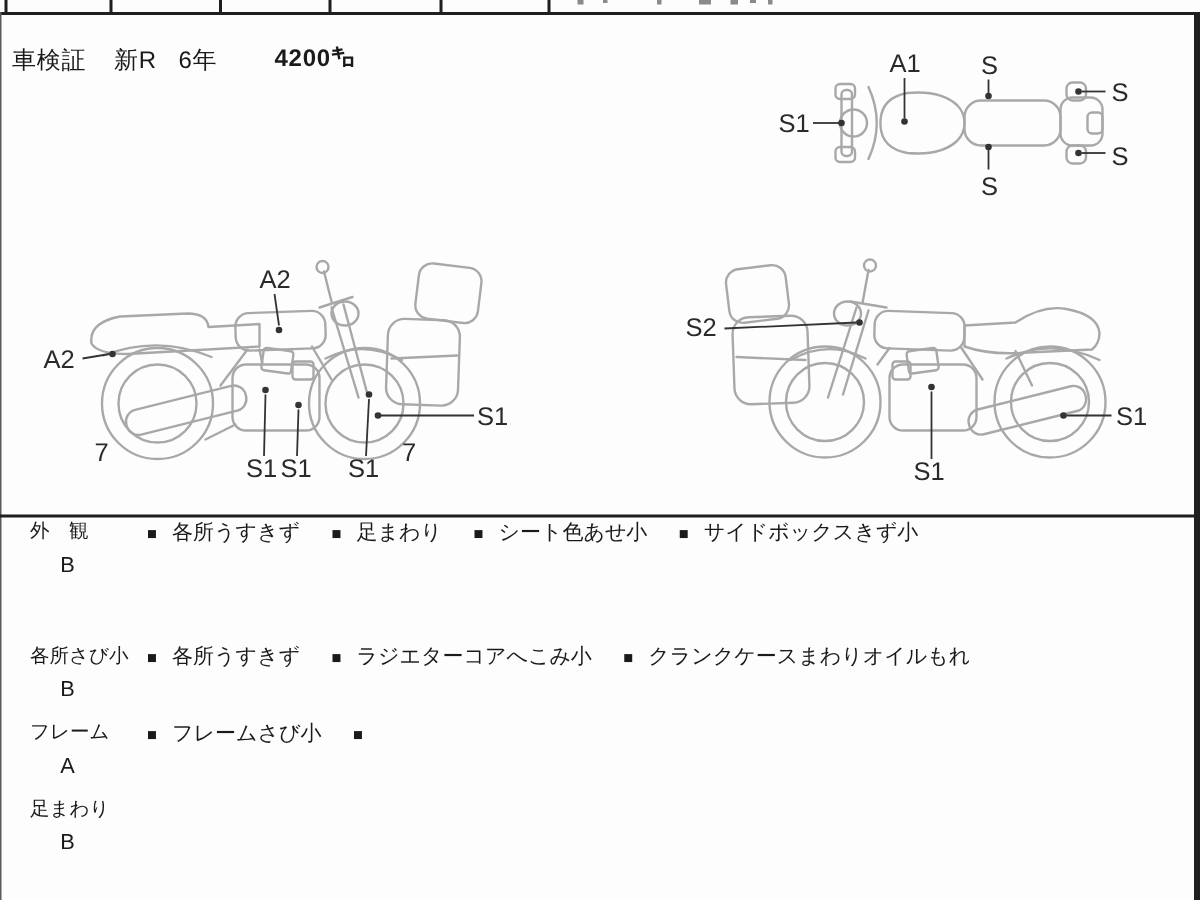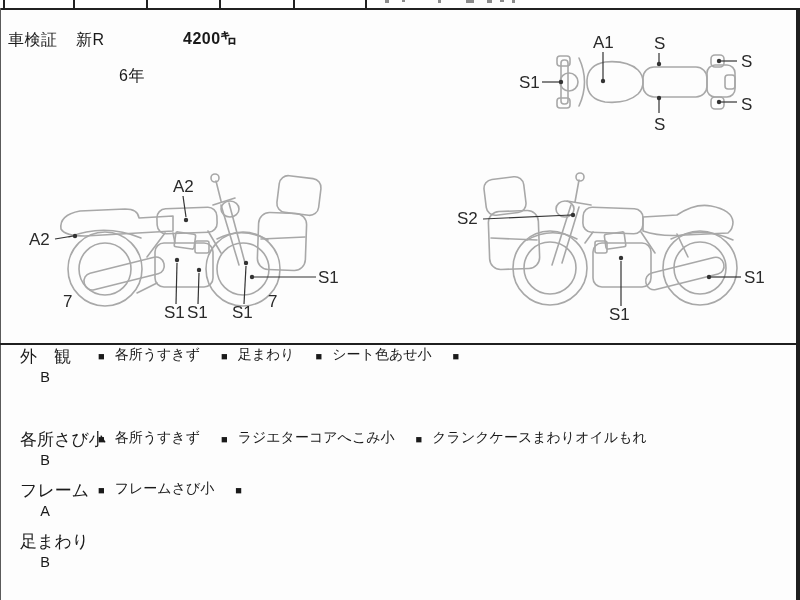--- a/index.html
+++ b/index.html
@@ -12,30 +12,30 @@
   
   .topline{position:absolute;left:0;top:8px;width:800px;height:2px;background:#1f1f1f;}
   .tdiv{position:absolute;top:0;width:2px;height:8px;background:#1f1f1f;}
   .remnant{position:absolute;top:0;background:#8a8a8a;}
   
   .border-left{position:absolute;left:0;top:8px;width:1px;height:592px;background:#5a5a5a;}
   .border-right{position:absolute;left:796px;top:8px;width:4px;height:592px;background:#1f1f1f;}
   .sep{position:absolute;left:0;top:343px;width:800px;height:2px;background:#1f1f1f;}
   
   .hdr span{position:absolute;top:30px;font-size:16px;letter-spacing:.5px;white-space:nowrap;}
-  .hdr .h1{left:8px;} .hdr .h2{left:76px;text-align:right;} .hdr .h3{left:119px;margin-top:36px;} .hdr .h4{left:183px;font-weight:bold;}
+  .hdr .h1{left:8px;} .hdr .h2{left:76px;text-align:right;} .hdr .h3{left:119px;} .hdr .h4{left:183px;font-weight:bold;}
   
   svg{position:absolute;overflow:visible;}
   .sketch{fill:none;stroke:#a8a8a8;stroke-width:1.6;stroke-linecap:round;stroke-linejoin:round;}
   .lead{fill:none;stroke:#333;stroke-width:1.2;}
   .dot{fill:#333;stroke:none;}
   .lbl{fill:#2a2a2a;font-size:17px;font-family:"Liberation Sans","DejaVu Sans",sans-serif;}
   
   .cond-row{position:absolute;left:0;width:780px;}
-  .part{position:absolute;left:20px;top:0;font-size:17px;white-space:nowrap;}
+  .part{position:absolute;left:20px;top:0;font-size:13px;white-space:nowrap;}
   .grade{position:absolute;left:34px;top:24px;width:22px;text-align:center;font-size:14.5px;}
   .items{position:absolute;left:98px;top:1px;display:flex;gap:21px;white-space:nowrap;}
   .citem{display:flex;align-items:center;gap:10px;font-size:14px;}
   .bullet{font-size:11px;line-height:1;position:relative;top:1px;}
 </style>
 </head>
 <body>
 
 <div>
   <div class="tdiv" style="left:3px"></div>
@@ -197,20 +197,21 @@
     <span class="citem">
         <span class="bullet">■</span>
         <span>足まわり</span>
       </span>
     <span class="citem">
         <span class="bullet">■</span>
         <span>シート色あせ小</span>
       </span>
     <span class="citem">
         <span class="bullet">■</span>
+        <span>サイドボックスきず小</span>
       </span>
   </div>
 </div>
 
 <div class="cond-row" style="top:428px">
   <span class="part">各所さび小</span>
   <span class="grade">B</span>
   <div class="items">
     <span class="citem">
         <span class="bullet">■</span>

